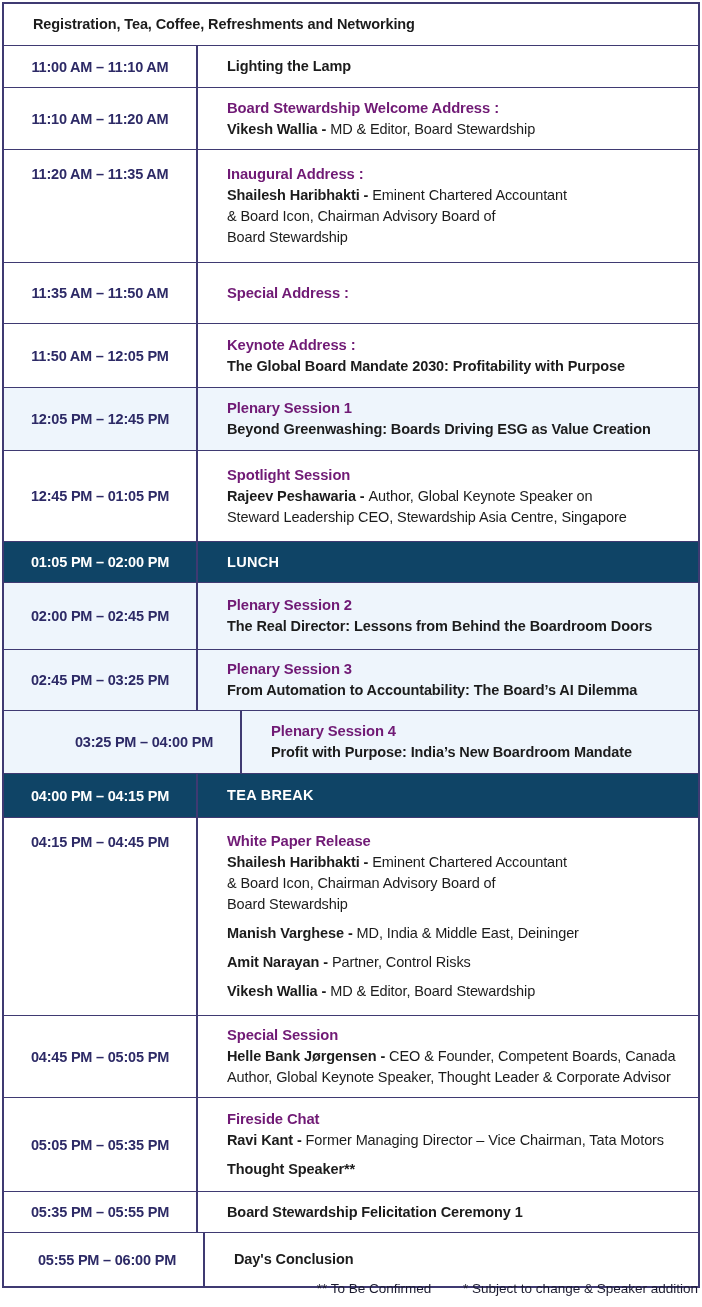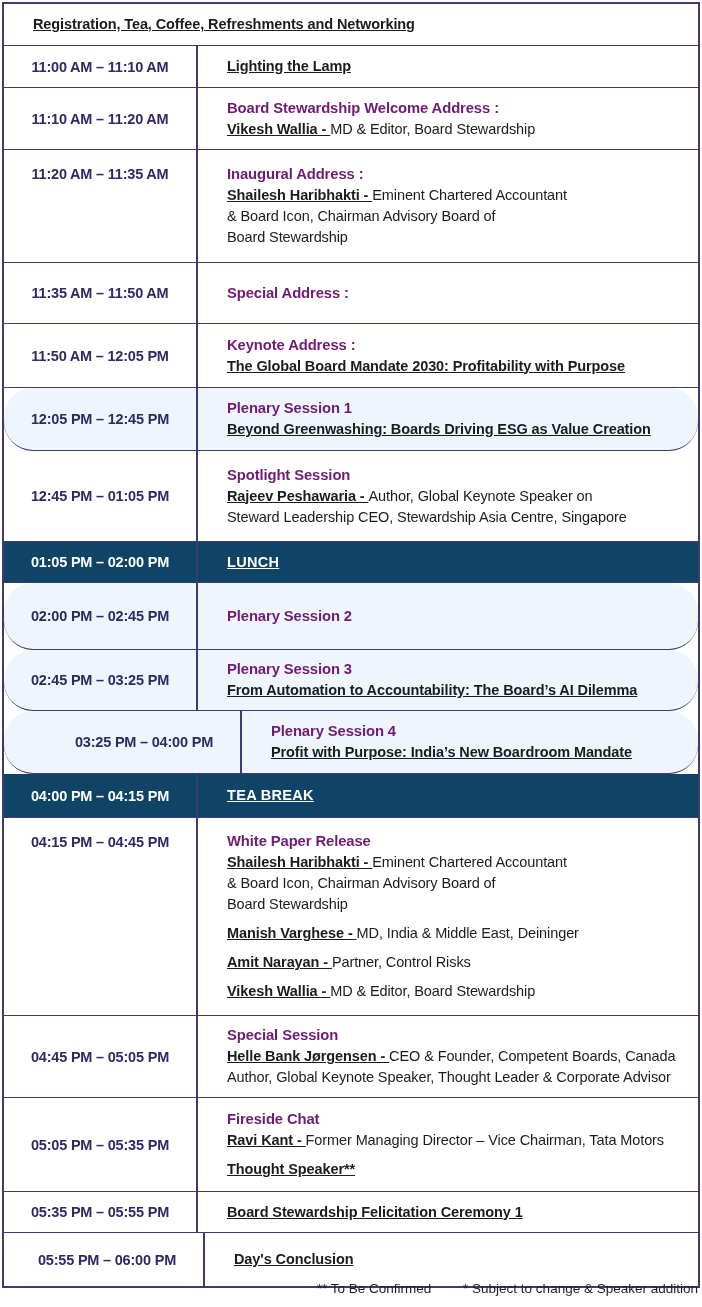--- a/index.html
+++ b/index.html
@@ -12,21 +12,21 @@
     position:absolute;left:2px;top:2px;width:694px;
     border:2px solid #3f3a72;
     background:#ffffff;
   }
   .row{
     display:flex;
     border-bottom:1px solid #3f3a72;
     background:#ffffff;
   }
   .row:last-child{border-bottom:none;padding-left:7px;}
-  .row.highlight{background:#eef5fc;border-radius:29px;}
+  .row.highlight{background:#eef5fc;}
   .row.break{background:#0f4466;}
   .cell.time{
     width:194px;flex:0 0 194px;
     border-right:2px solid #3f3a72;
     display:flex;align-items:center;justify-content:center;
     color:#2d2a66;font-weight:bold;font-size:14.5px;
     letter-spacing:-0.2px;
     box-sizing:border-box;
   }
   .cell.time.time-top{align-items:flex-start;padding-top:16px;}
@@ -37,21 +37,21 @@
   }
   .heading{
     color:#701a75;font-weight:bold;font-size:14.8px;line-height:21px;
     letter-spacing:-0.1px;
   }
   .para{
     font-size:14.5px;line-height:21px;color:#1c1c1c;
     white-space:pre-line;letter-spacing:-0.1px;
   }
   .para + .para{margin-top:8px;}
-  .para .b{font-weight:bold;text-decoration:underline;}
+  .para .b{font-weight:bold;}
   .row.break .para{color:#ffffff;font-weight:bold;letter-spacing:0.3px;}
   .footer{
     position:absolute;left:0;top:1281px;width:698px;
     text-align:right;font-size:13.5px;color:#1b1b2f;
   }
   .footer .note + .note{margin-left:28px;}
 </style>
 </head>
 <body>
 
@@ -132,20 +132,21 @@
       <div class="cell content">
         <div class="para"><span class="b">LUNCH</span></div>
       </div>
     </div>
     <div class="row highlight" style="min-height: 66px;">
       <div class="cell time">
         <span>02:00 PM – 02:45 PM</span>
       </div>
       <div class="cell content">
         <div class="heading">Plenary Session 2</div>
+        <div class="para"><span class="b">The Real Director: Lessons from Behind the Boardroom Doors</span></div>
       </div>
     </div>
     <div class="row highlight" style="min-height: 60px;">
       <div class="cell time">
         <span>02:45 PM – 03:25 PM</span>
       </div>
       <div class="cell content">
         <div class="heading">Plenary Session 3</div>
         <div class="para"><span class="b">From Automation to Accountability: The Board’s AI Dilemma</span></div>
       </div>

